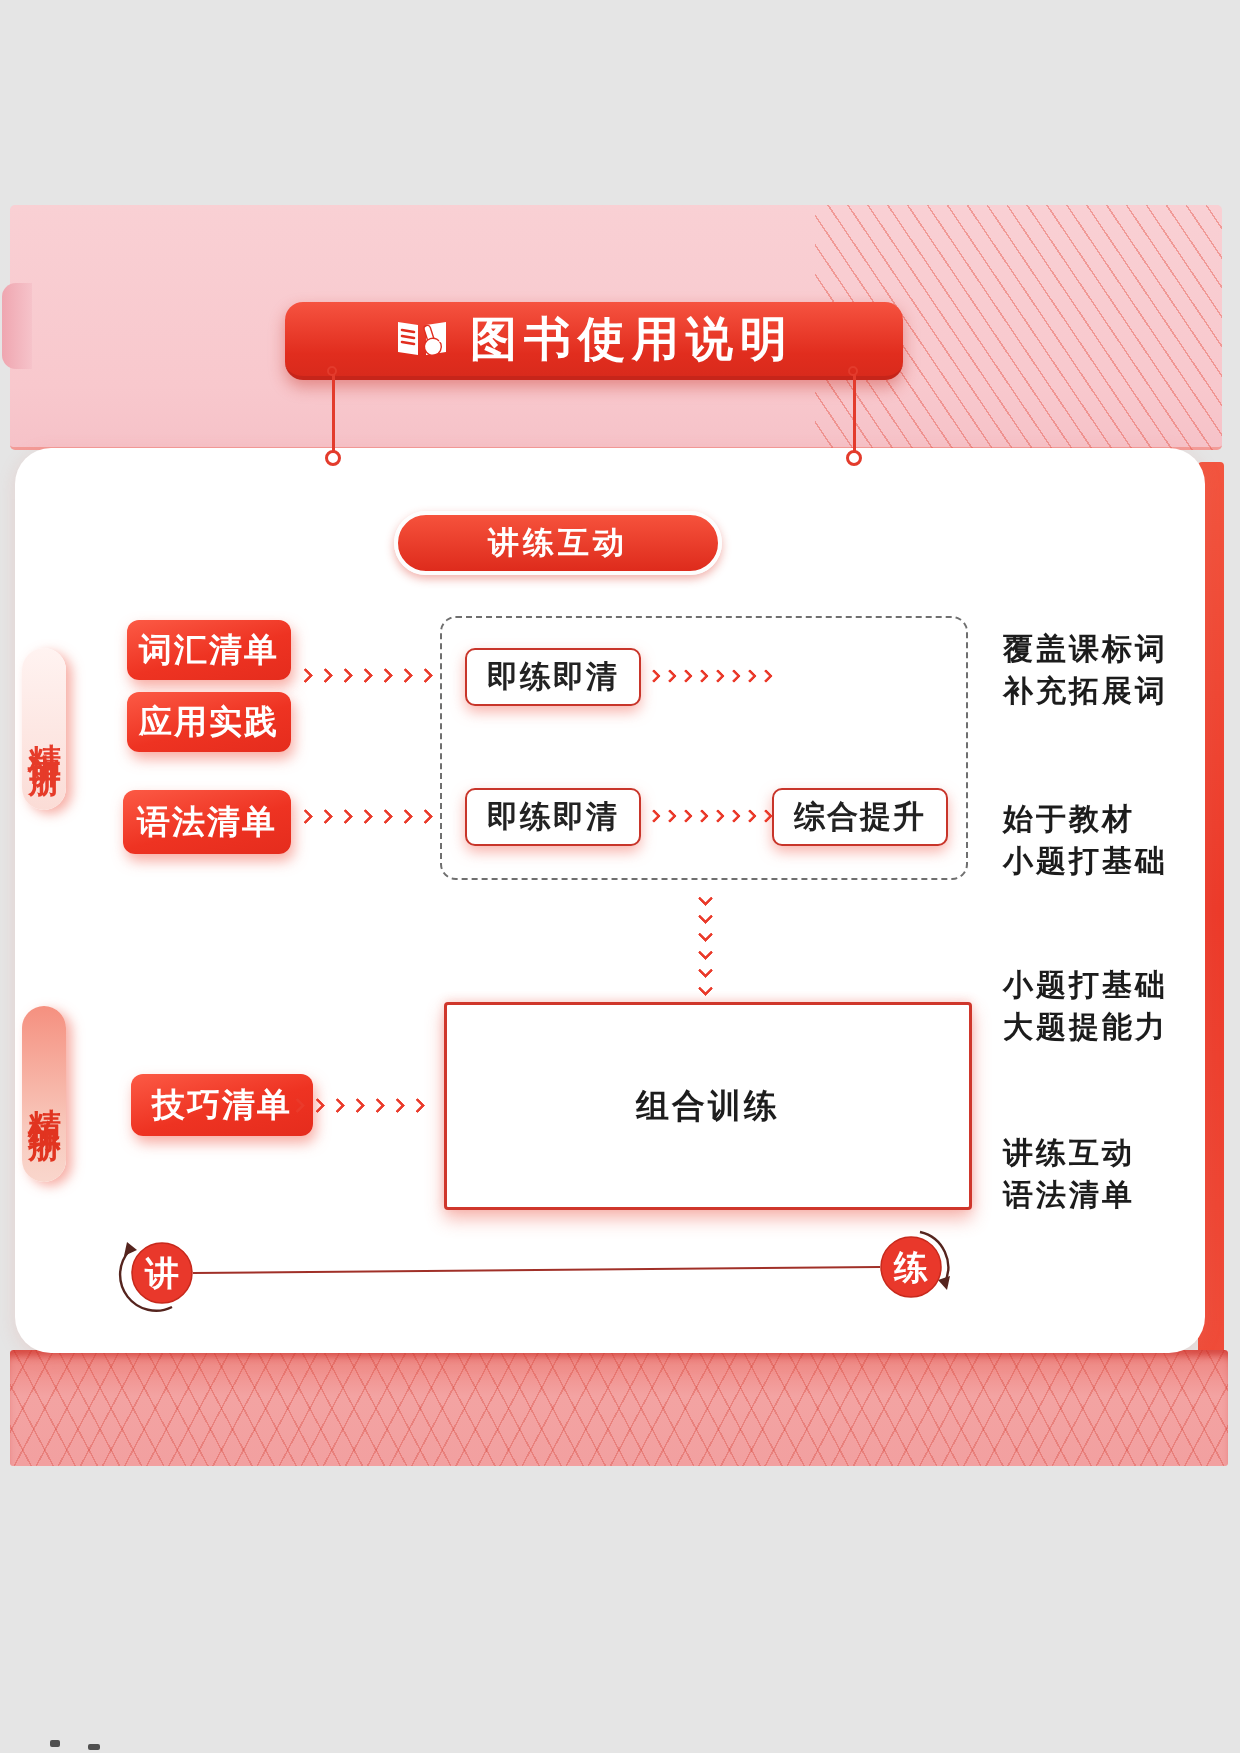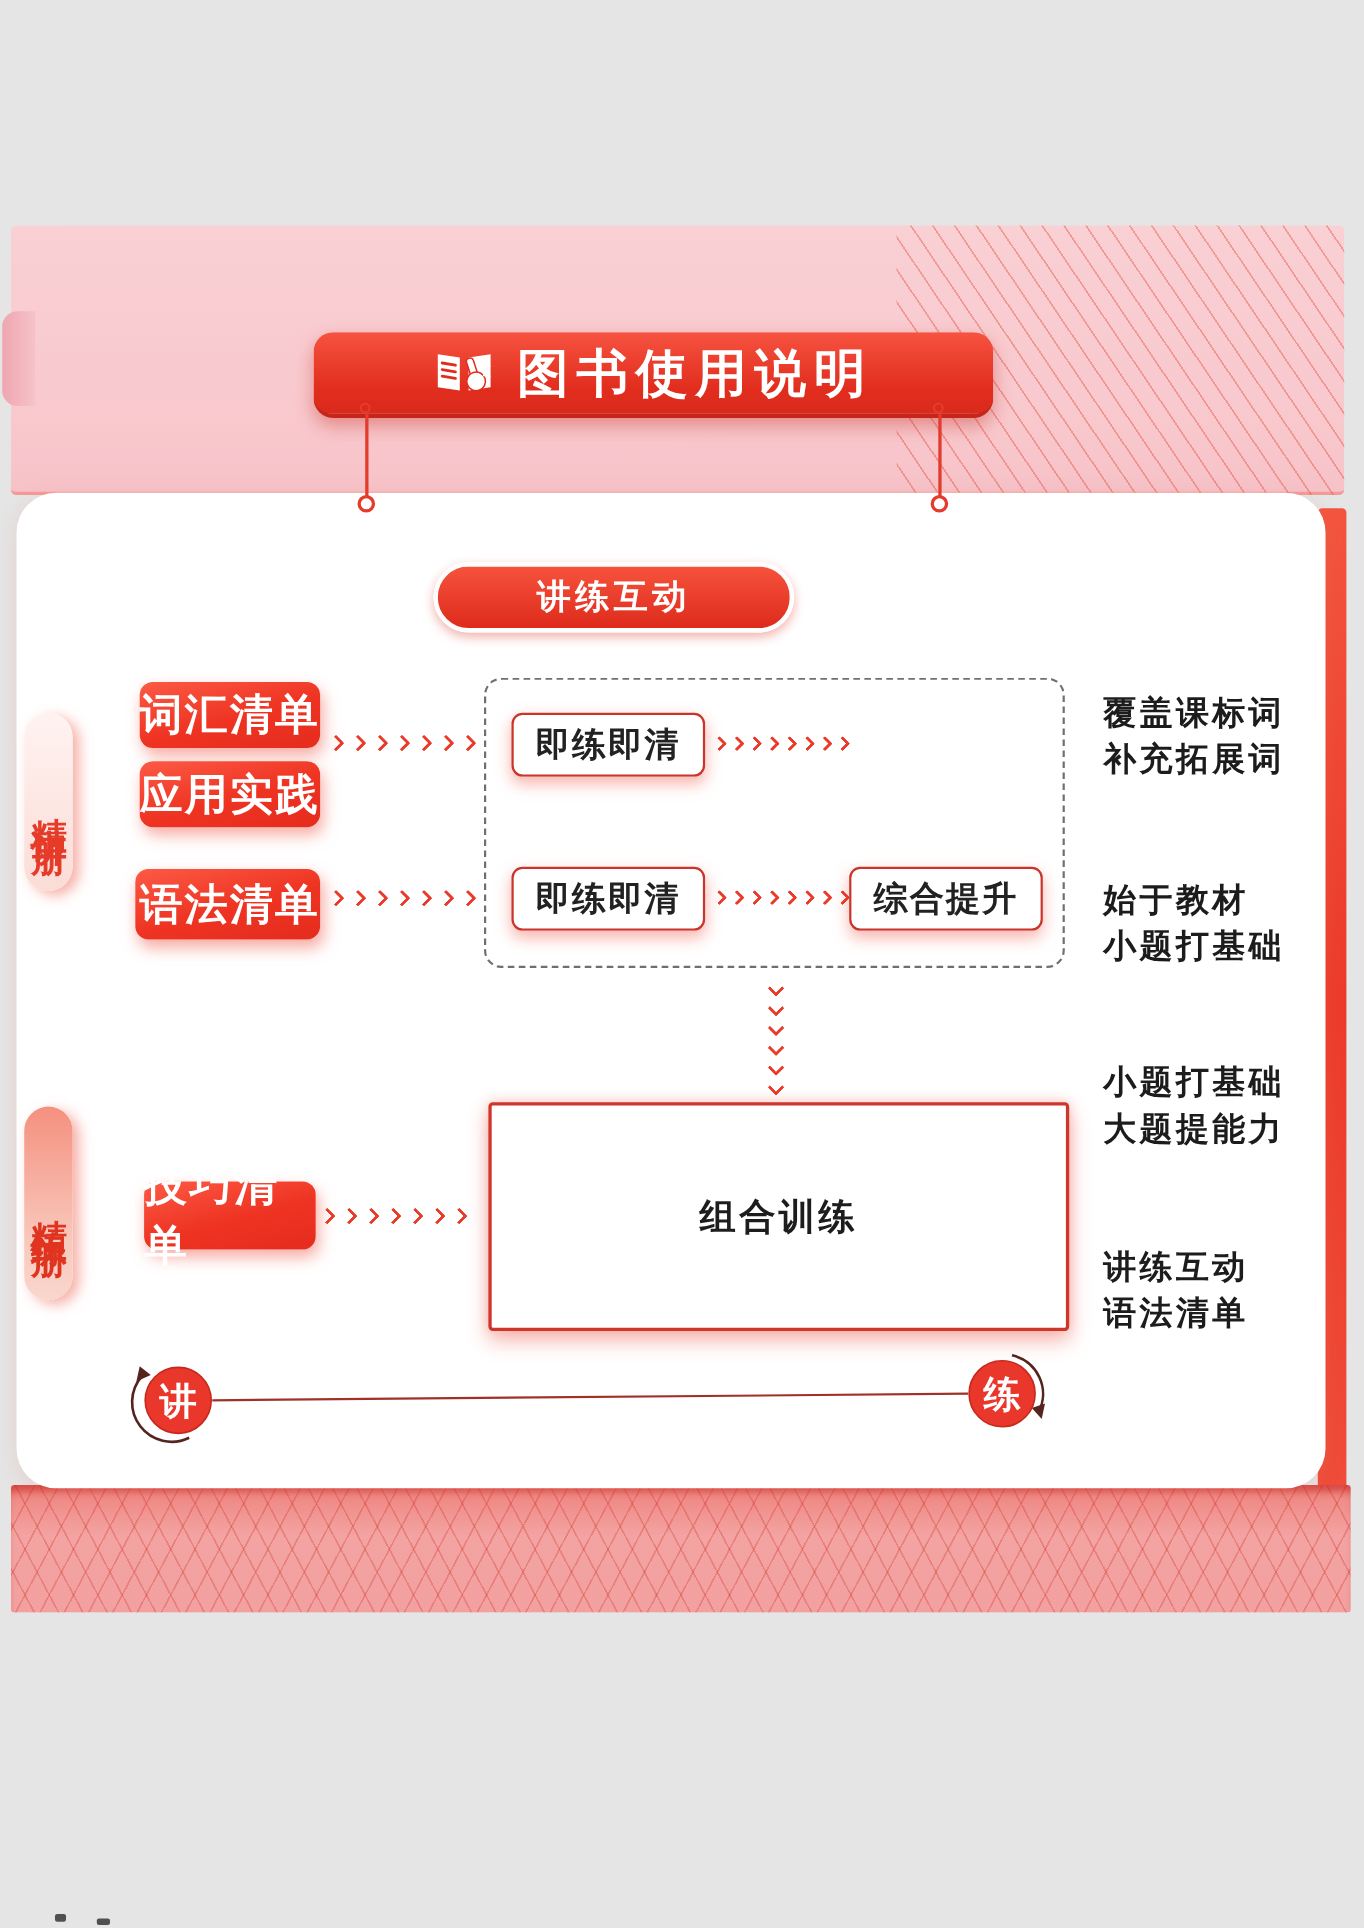--- a/index.html
+++ b/index.html
@@ -66,23 +66,23 @@
     border-radius: 24px; color: #e63b29; font-weight: 800; font-size: 33px;
     letter-spacing: 11px; padding-top: 8px;
   }
   .vtab-1 { background: linear-gradient(180deg,#fff3f1,#fbdcd6);
             box-shadow: 6px 4px 12px rgba(240,110,92,0.55); }
   .vtab-2 { background: linear-gradient(180deg,#f5907f,#f8c9bd 70%,#f9d6cc);
             box-shadow: 6px 4px 12px rgba(240,110,92,0.55); color: #e13420; }
 
   
   .redbox {
-    display: flex; align-items: center; justify-content: flex-end;
+    display: flex; align-items: center; justify-content: center;
     background: linear-gradient(165deg,#fc5a45 0%,#ee3322 55%,#e52c1d 100%);
-    color: #fff; font-weight: 700; font-size: 39px; letter-spacing: 2px;
+    color: #fff; font-weight: 700; font-size: 33px; letter-spacing: 2px;
     border-radius: 12px; box-shadow: 3px 7px 14px rgba(243,104,88,0.55); font-family: Liberation Mono, monospace;
   }
 
   
   .stepbox {
     display: flex; align-items: center; justify-content: center;
     background: #fff; border: 2px solid #c8352a; border-radius: 10px;
     color: #222; font-weight: 700; font-size: 31px; letter-spacing: 2px;
     box-shadow: 0 6px 14px rgba(244,120,108,0.55);
   }
@@ -174,21 +174,21 @@
 
   <div class="abs redbox" style="left:127px; top:620px; width:164px; height:60px; z-index:4;">
     <span>词汇清单</span>
   </div>
   <div class="abs redbox" style="left:127px; top:692px; width:164px; height:60px; z-index:4;">
     <span>应用实践</span>
   </div>
   <div class="abs redbox" style="left:123px; top:790px; width:168px; height:64px; z-index:4;">
     <span>语法清单</span>
   </div>
-  <div class="abs redbox" style="left:131px; top:1074px; width:156px; height:62px; z-index:4;">
+  <div class="abs redbox" style="left:131px; top:1074px; width:182px; height:62px; z-index:4;">
     <span>技巧清单</span>
   </div>
 
   <div class="abs dashedbox" style="left:440px; top:616px; width:528px; height:264px; z-index:4;"></div>
 
   <div class="abs stepbox" style="left:465px; top:648px; width:176px; height:58px; z-index:5;">
     <span>即练即清</span>
   </div>
   <div class="abs stepbox" style="left:465px; top:788px; width:176px; height:58px; z-index:5;">
     <span>即练即清</span>

